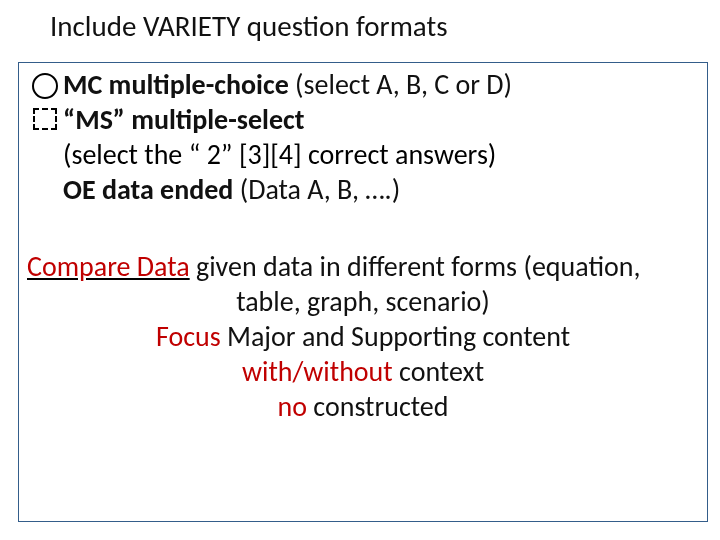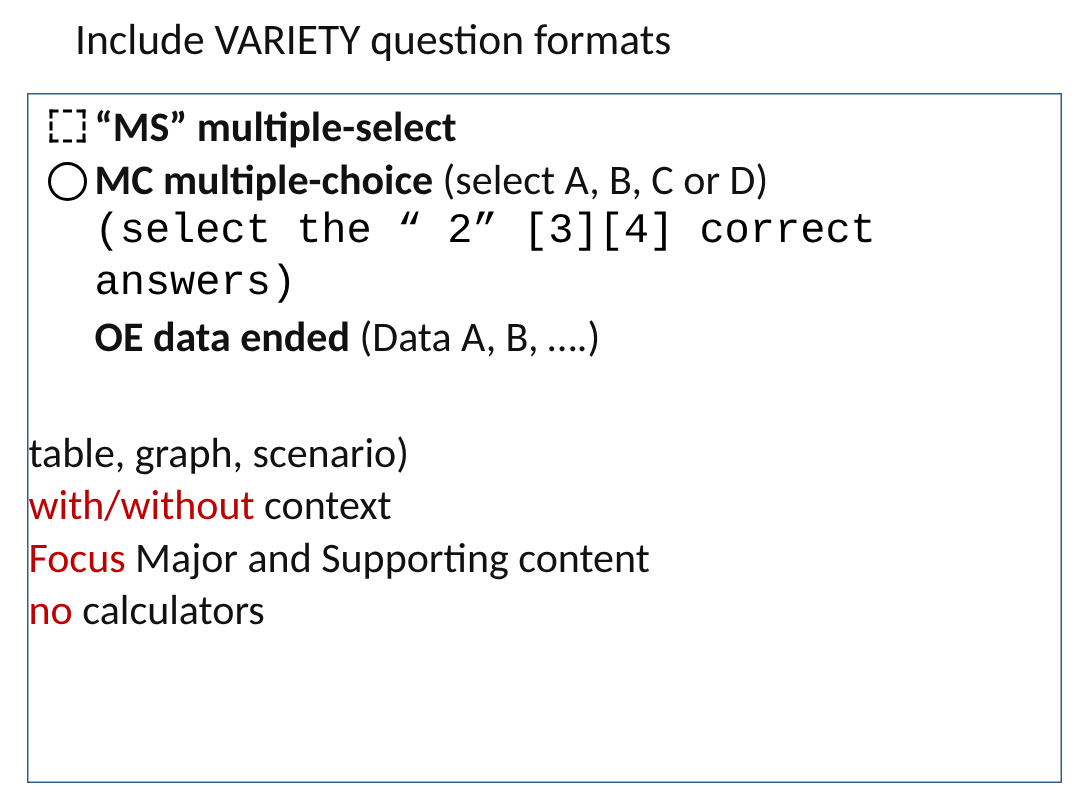--- a/index.html
+++ b/index.html
@@ -35,21 +35,21 @@
     align-items: flex-start;
   }
   .icon-col {
     width: 36px;
     flex: 0 0 36px;
     display: flex;
     justify-content: center;
     padding-top: 6px;
   }
   .text-col { flex: 1; }
-  .indent { padding-left: 36px; font-size: 28px; line-height: 1.25; font-family: Liberation Mono, monospace; }
+  .indent { padding-left: 36px; font-size: 28px; line-height: 1.25; }
   .bold { font-weight: 700; }
   .circle-icon {
     width: 26px; height: 26px;
     border: 2px solid #000;
     border-radius: 50%;
   }
   .dashed-box {
     width: 24px; height: 22px;
     border: 2px dashed #000;
   }
@@ -59,68 +59,71 @@
     margin-top: 18px;
     height: 2px;
   }
   .compare {
     margin-top: 42px;
     font-size: 28px;
     color: #111;
     line-height: 1.25;
   }
   .compare .l1 { padding-left: 8px; }
-  .compare .c { }
+  .compare .c { text-align: center; }
   .red { color: #c00000; }
   .ublack { text-decoration: underline; text-decoration-color: #000; }
 </style>
 </head>
 <body>
 
 <div class="title">Include VARIETY question formats</div>
 
 <div class="box">
 
   <div class="formats">
 
     <div class="row">
       <div class="icon-col">
-          <div class="dashed-box"></div>
+          <div class="circle-icon"></div>
         </div>
       <div class="text-col">
-        <span class="bold">“MS” multiple-select</span>
+        <span class="bold">MC multiple-choice</span><span> (select  A, B, C or D)</span>
       </div>
     </div>
 
     <div class="row">
       <div class="icon-col">
-          <div class="circle-icon"></div>
+          <div class="dashed-box"></div>
         </div>
       <div class="text-col">
-        <span class="bold">MC multiple-choice</span><span> (select  A, B, C or D)</span>
+        <span class="bold">“MS” multiple-select</span>
       </div>
     </div>
     <div class="indent">(select the “ 2” [3][4]  correct answers)</div>
 
 
     <div class="row">
       <div class="icon-col"></div>
       <div class="text-col">
         <span class="bold">OE data ended</span><span> (Data A, B, ….)</span>
       </div>
     </div>
 
   </div>
 
   <div class="compare">
+    <div class="l1">
+      <span class="red ublack">Compare Data</span><span> given data in different forms (equation,</span>
+    </div>
     <div class="c">table, graph, scenario)</div>
+    <div class="c">
+      <span class="red">Focus</span><span> Major and Supporting content</span>
+    </div>
     <div class="c">
       <span class="red">with/without</span><span> context</span>
     </div>
     <div class="c">
-      <span class="red">Focus</span><span> Major and Supporting content</span>
-    </div>
-    <div class="c">
-      <span class="red">no</span><span> calculators</span>
+      <span class="red">no</span><span> constructed</span>
     </div>
   </div>
 
 </div>
 
 </body></html>

